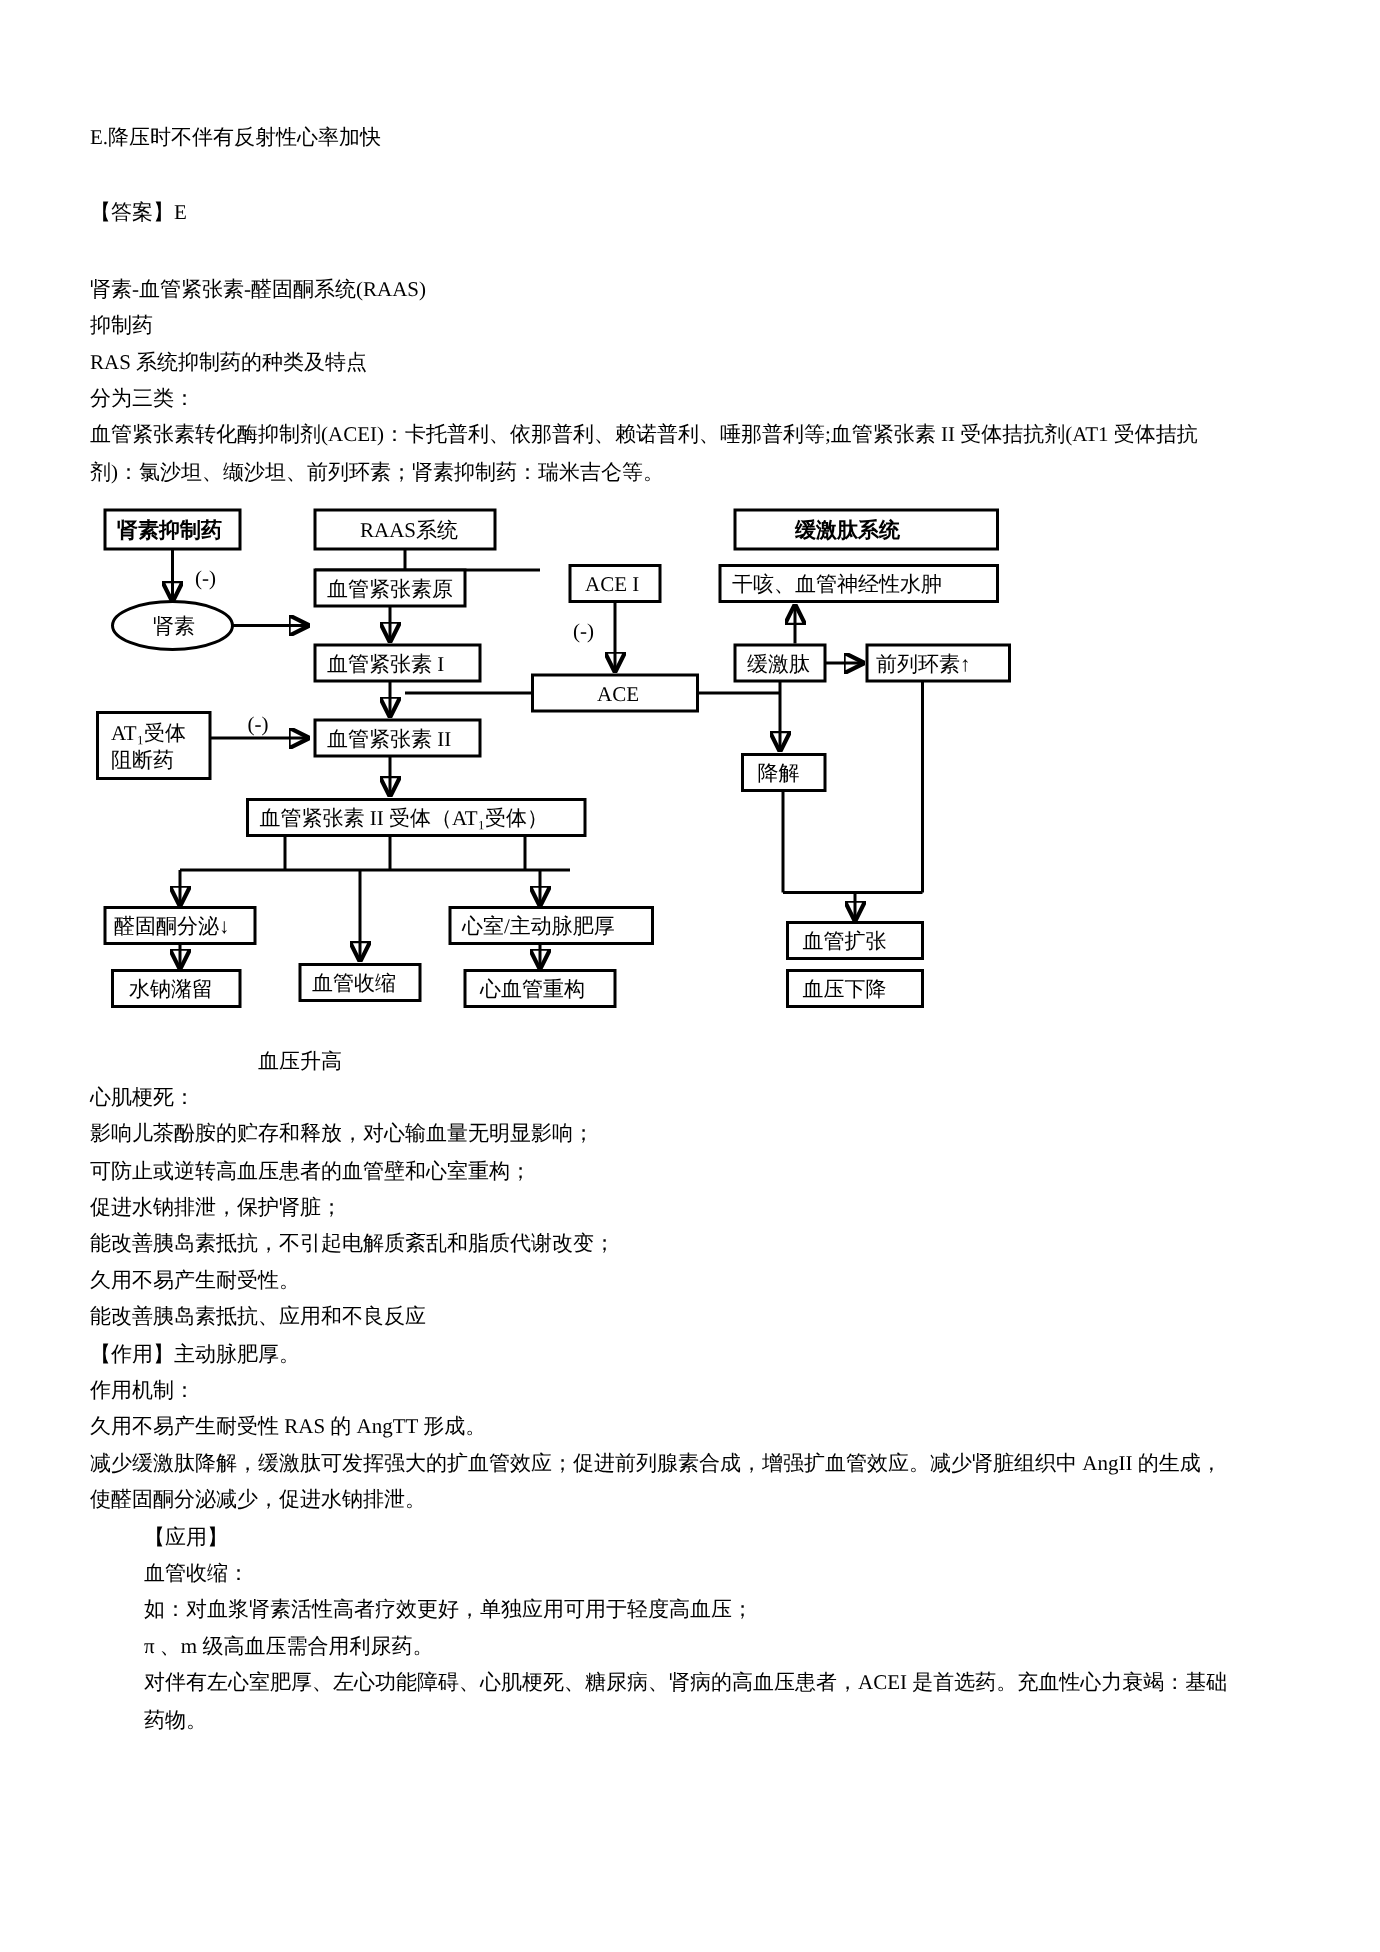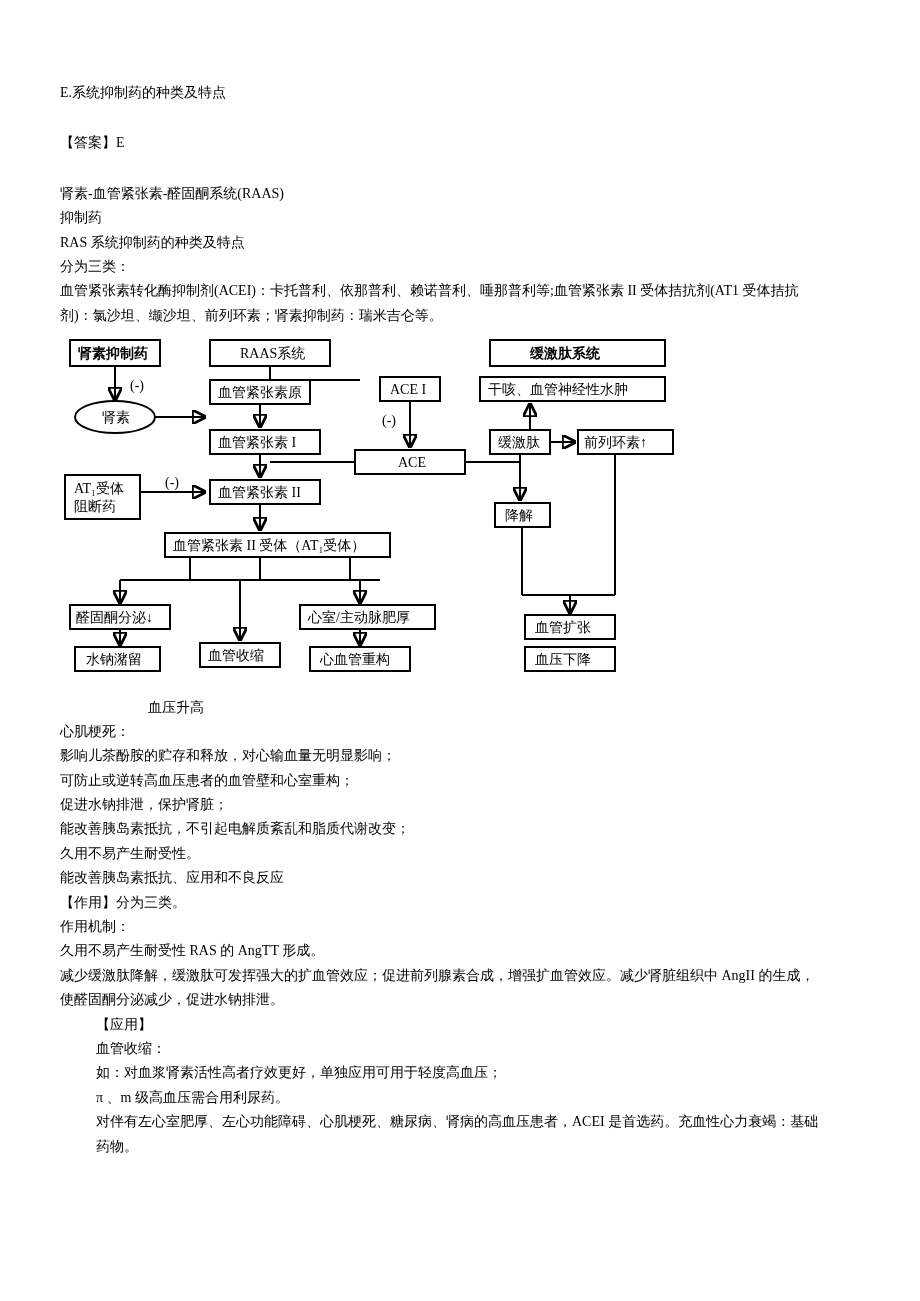--- a/index.html
+++ b/index.html
@@ -14,21 +14,21 @@
     box-sizing: border-box;
   }
   .line { margin: 2px 0; }
   .biggap { height: 24px; }
   .diagram {
     margin: 8px 0 4px 0;
     width: 630px;
     height: auto;
   }
   .diagram-caption {
-    margin-left: 88px;
+    margin-left: 112px;
     margin-top: 2px;
   }
   .indent { padding-left: 36px; }
   svg text {
     font-family: "SimSun", "宋体", serif;
     font-size: 14px;
     fill: #000;
   }
   svg rect.box {
     fill: #fff;
@@ -43,21 +43,21 @@
   svg line, svg polyline, svg path {
     stroke: #000;
     stroke-width: 2;
     fill: none;
   }
   .bold { font-weight: bold; }
 </style>
 </head>
 <body>
 
-<div class="line">E.系统抑制药的种类及特点</div>
+<div class="line">E.降压时不伴有反射性心率加快</div>
 <div class="biggap"></div>
 <div class="line">【答案】E</div>
 <div class="biggap"></div>
 <div class="line">肾素-血管紧张素-醛固酮系统(RAAS)</div>
 <div class="line">抑制药</div>
 <div class="line">RAS 系统抑制药的种类及特点</div>
 <div class="line">分为三类：</div>
 <div class="line">血管紧张素转化酶抑制剂(ACEI)：卡托普利、依那普利、赖诺普利、唾那普利等;血管紧张素 II 受体拮抗剂(AT1 受体拮抗</div>
 <div class="line">剂)：氯沙坦、缬沙坦、前列环素；肾素抑制药：瑞米吉仑等。</div>
 
@@ -181,21 +181,21 @@
 
 <div class="diagram-caption">血压升高</div>
 
 <div class="line">心肌梗死：</div>
 <div class="line">影响儿茶酚胺的贮存和释放，对心输血量无明显影响；</div>
 <div class="line">可防止或逆转高血压患者的血管壁和心室重构；</div>
 <div class="line">促进水钠排泄，保护肾脏；</div>
 <div class="line">能改善胰岛素抵抗，不引起电解质紊乱和脂质代谢改变；</div>
 <div class="line">久用不易产生耐受性。</div>
 <div class="line">能改善胰岛素抵抗、应用和不良反应</div>
-<div class="line">【作用】分为三类。</div>
+<div class="line">【作用】主动脉肥厚。</div>
 <div class="line">作用机制：</div>
 <div class="line">久用不易产生耐受性 RAS 的 AngTT 形成。</div>
 <div class="line">减少缓激肽降解，缓激肽可发挥强大的扩血管效应；促进前列腺素合成，增强扩血管效应。减少肾脏组织中 AngII 的生成，</div>
 <div class="line">使醛固酮分泌减少，促进水钠排泄。</div>
 
 <div class="line indent">【应用】</div>
 <div class="line indent">血管收缩：</div>
 <div class="line indent">如：对血浆肾素活性高者疗效更好，单独应用可用于轻度高血压；</div>
 <div class="line indent">π 、m 级高血压需合用利尿药。</div>
 <div class="line indent">对伴有左心室肥厚、左心功能障碍、心肌梗死、糖尿病、肾病的高血压患者，ACEI 是首选药。充血性心力衰竭：基础</div>

